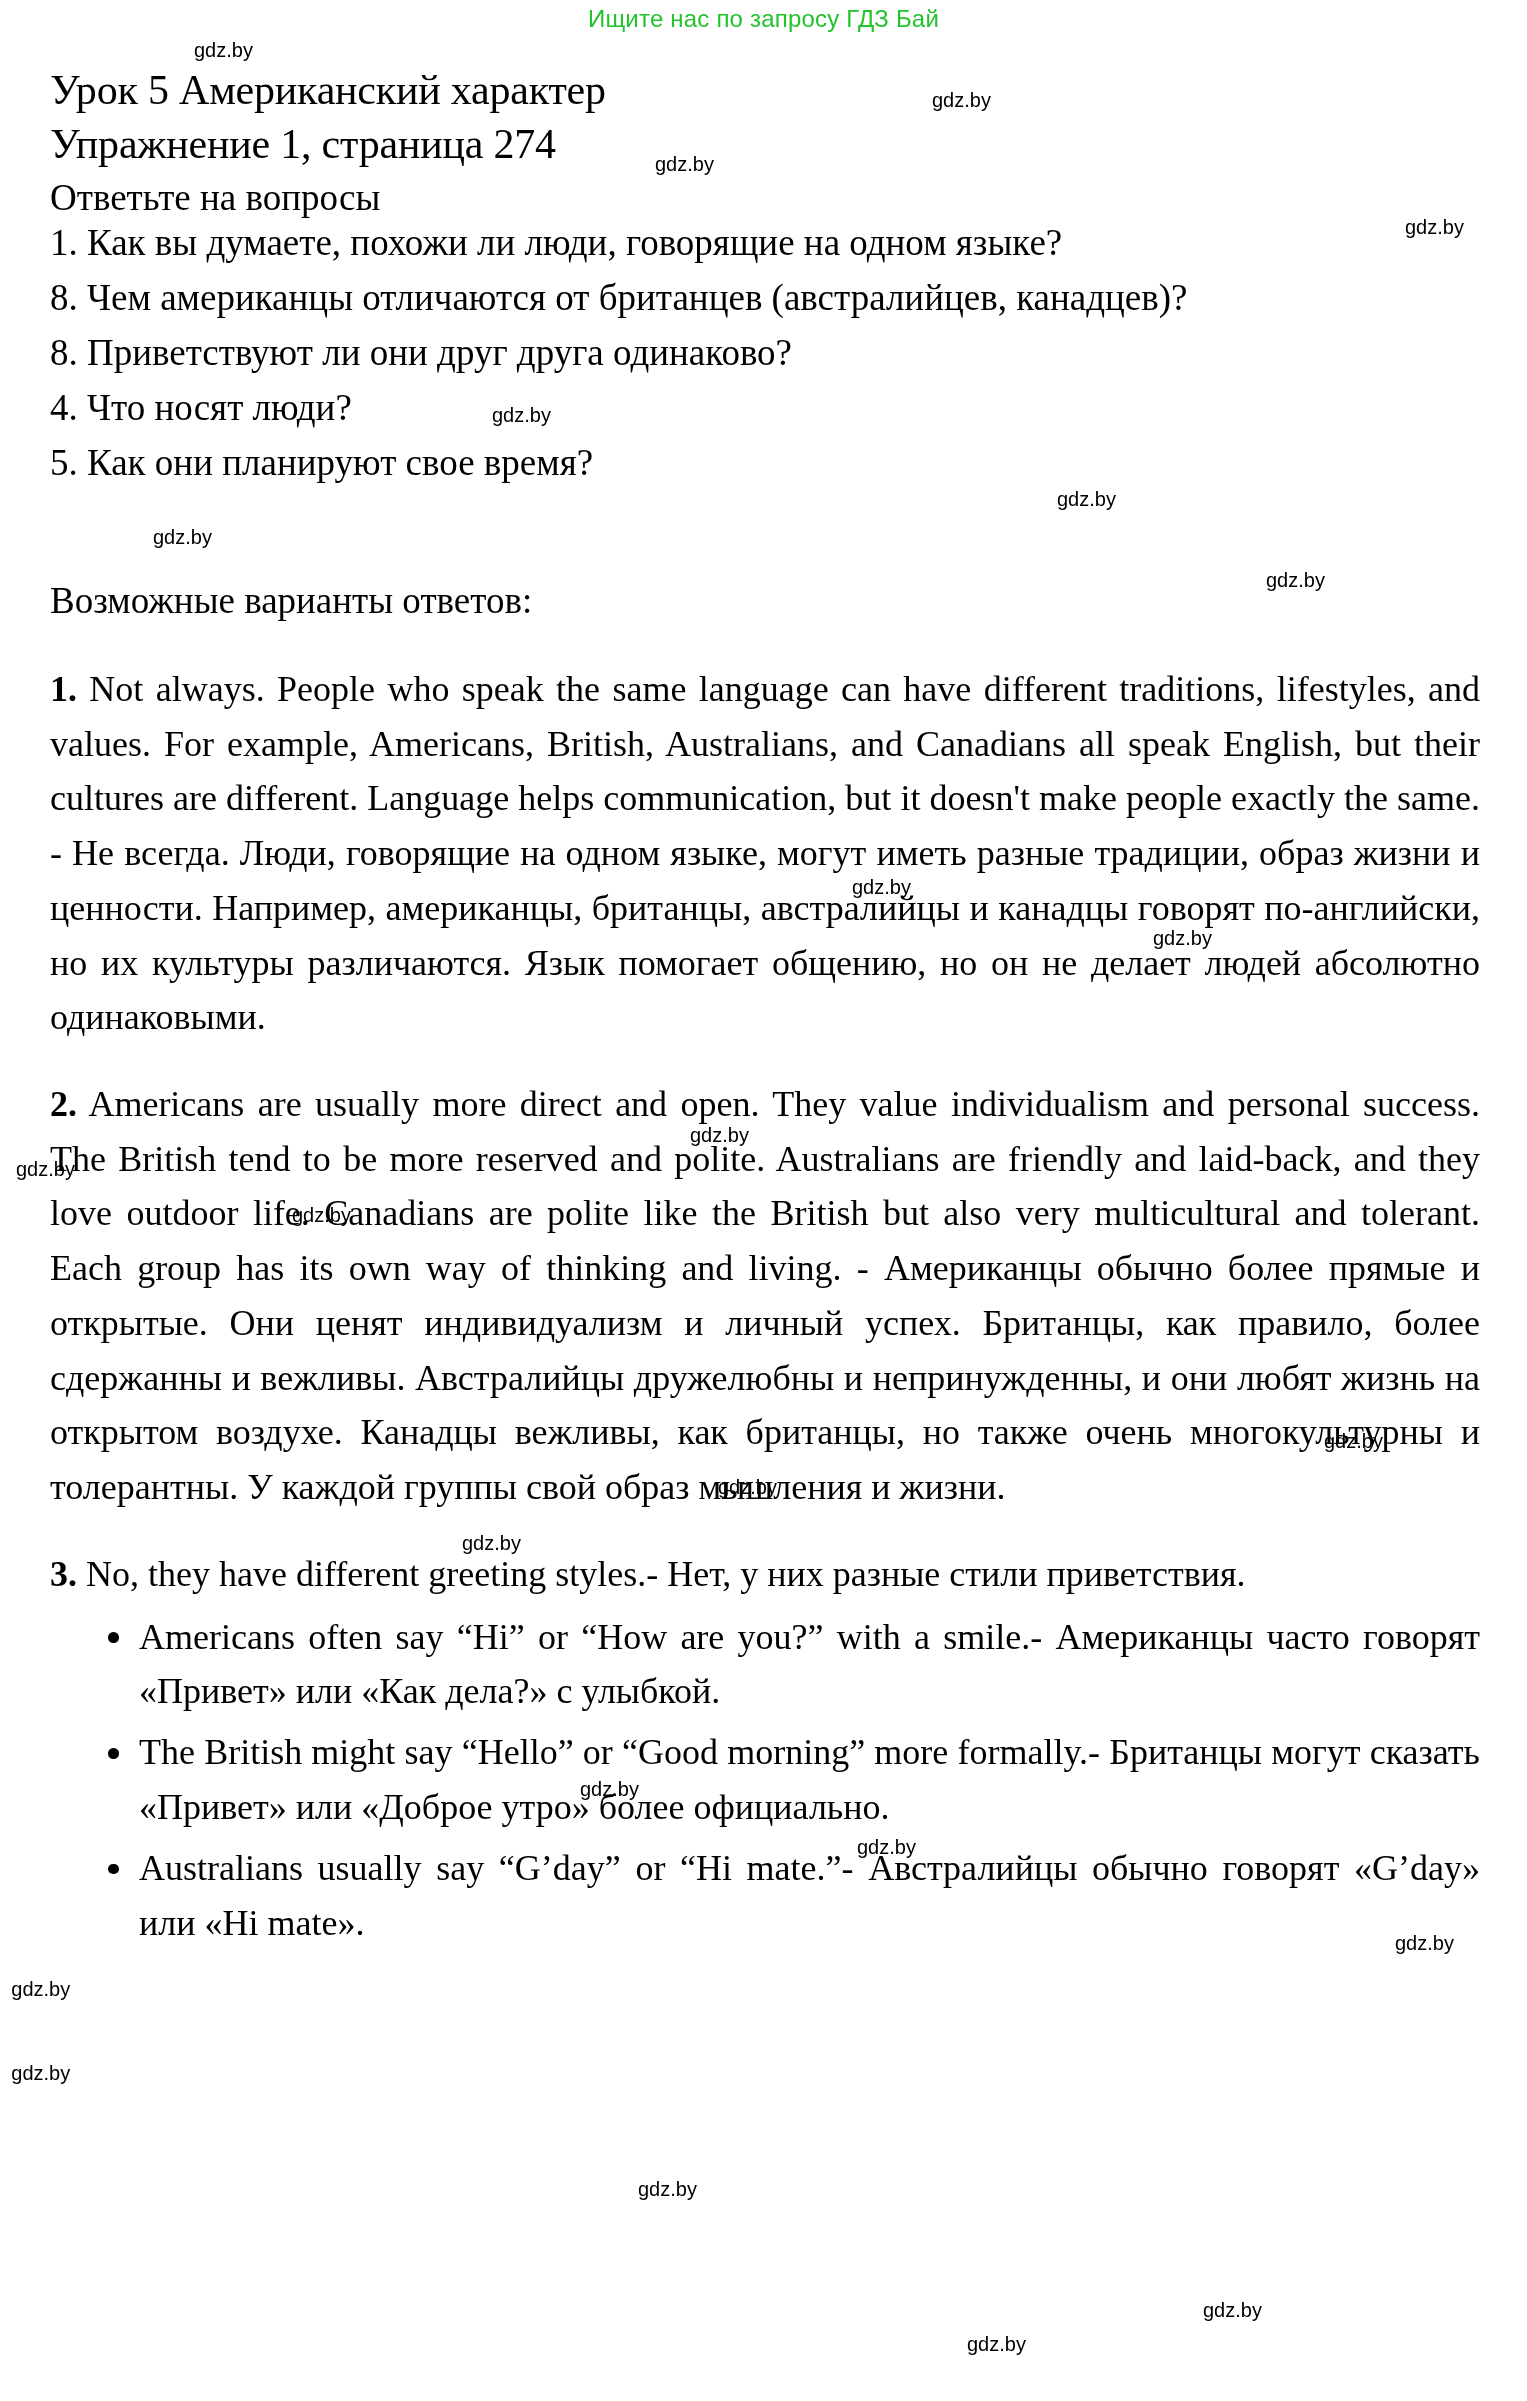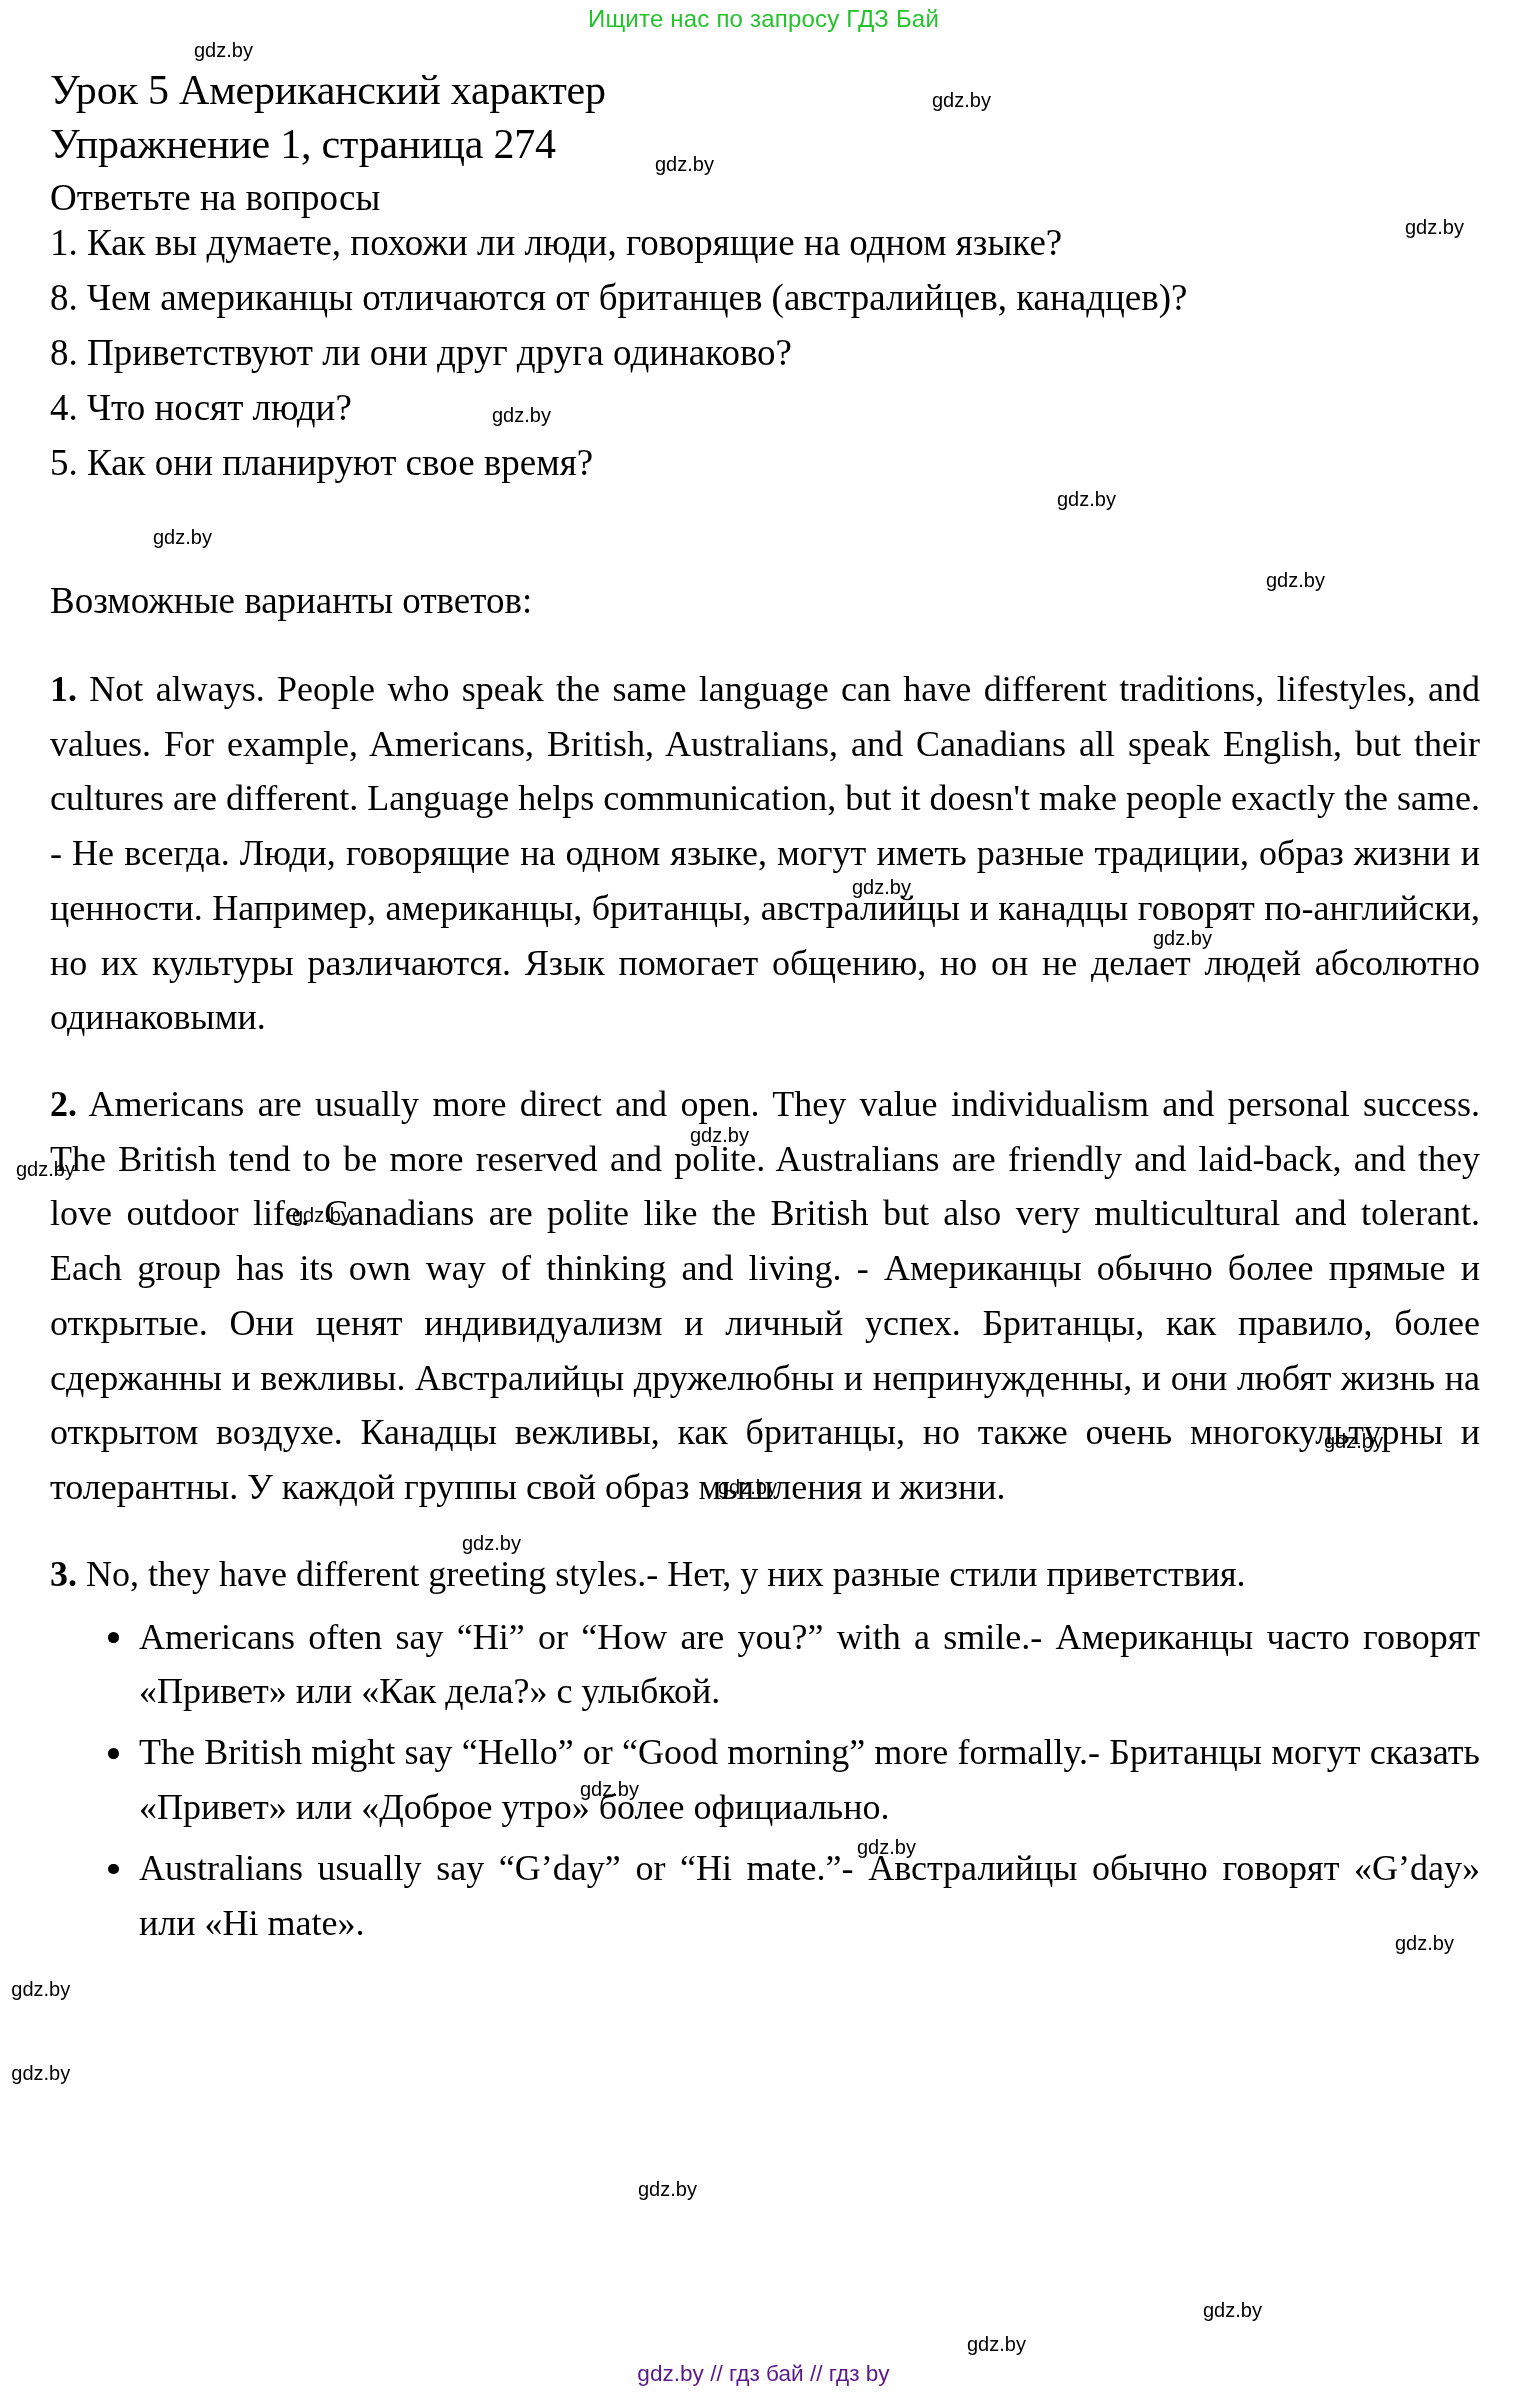--- a/index.html
+++ b/index.html
@@ -211,16 +211,15 @@
       <div class="wm" style="left: 580px; top: 1778px;">gdz.by</div>
       <div class="wm" style="left: 857px; top: 1836px;">gdz.by</div>
       <div class="wm" style="left: 1395px; top: 1932px;">gdz.by</div>
       <div class="wm" style="left: 11.3px; top: 1978px;">gdz.by</div>
       <div class="wm" style="left: 11.3px; top: 2062px;">gdz.by</div>
       <div class="wm" style="left: 638px; top: 2178px;">gdz.by</div>
       <div class="wm" style="left: 1203px; top: 2299px;">gdz.by</div>
       <div class="wm" style="left: 967px; top: 2333px;">gdz.by</div>
     </div>
 
-  <div class="footer">gdz.by  //  гдз бай  //  гдз by</div>
 
 </div>
 
 
 </body></html>

